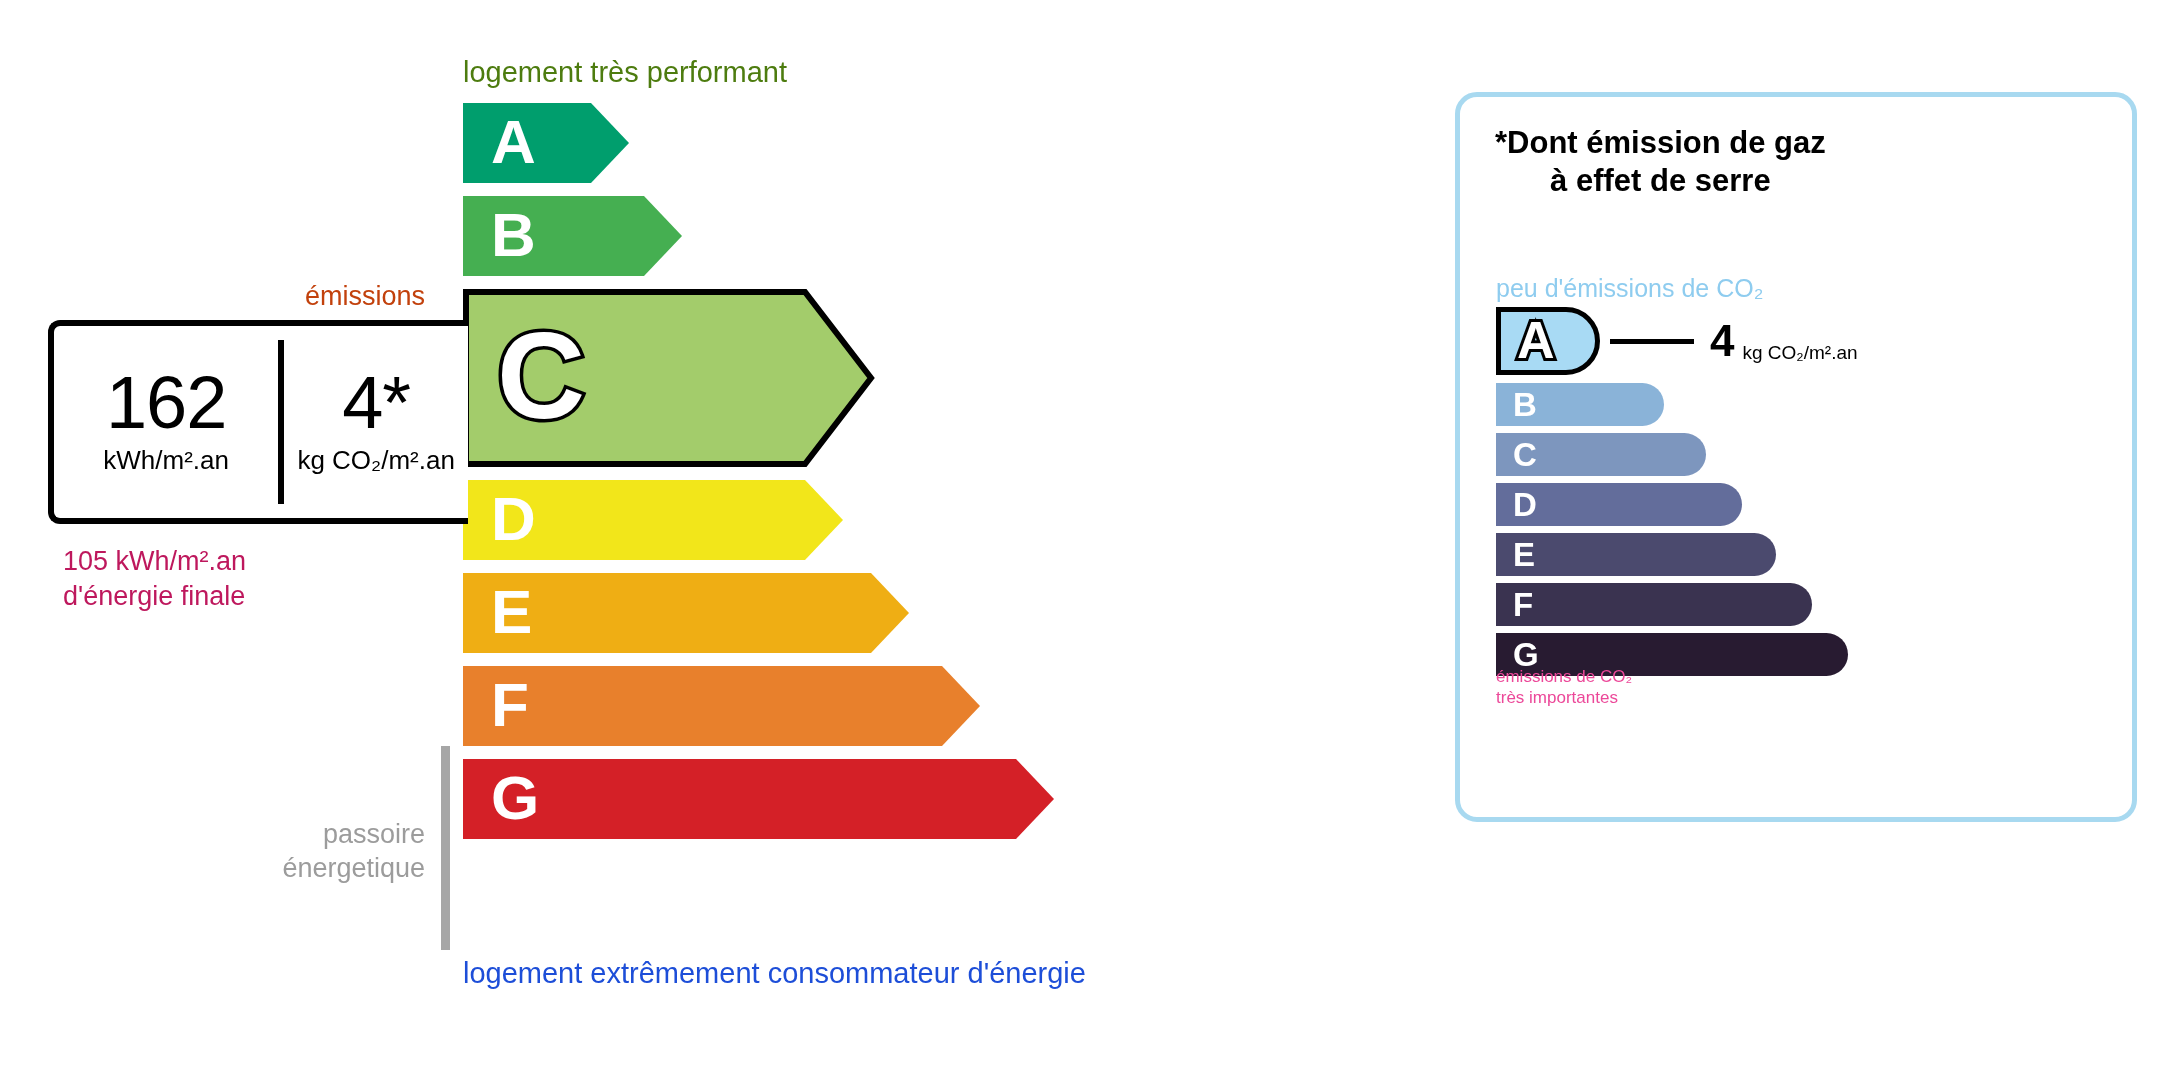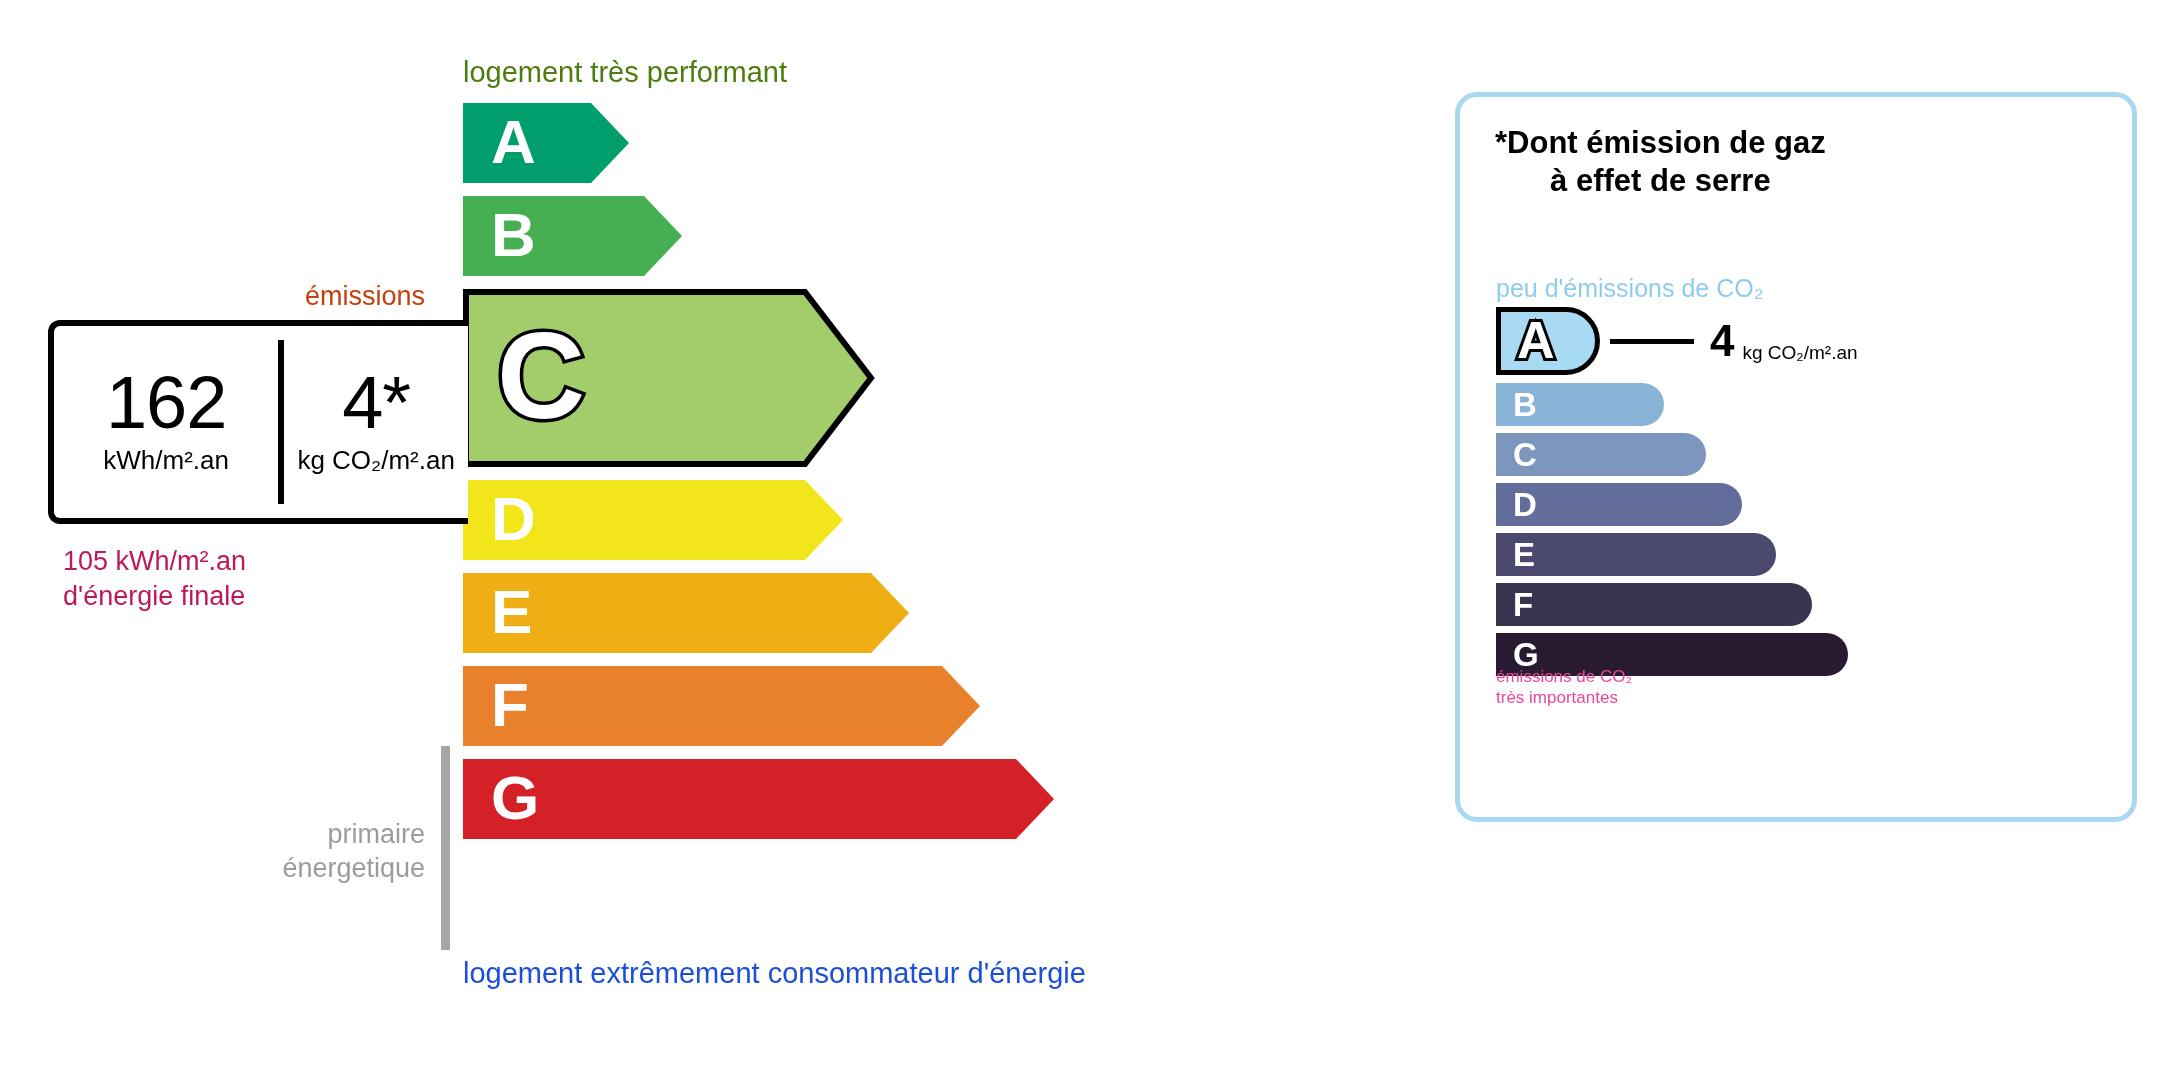--- a/index.html
+++ b/index.html
@@ -226,21 +226,21 @@
       </div>
     </div>
 
     <div class="final-energy">
       <span>105 kWh/m².an</span><br>
       <span>d'énergie finale</span>
     </div>
 
     <div class="passoire-bar"></div>
     <div class="passoire-text">
-      <span>primaire</span><br>
+      <span>passoire</span><br>
       <span>énergetique</span>
     </div>
 
     <div class="bottom-caption">logement extrêmement consommateur d'énergie</div>
   </div>
 
   <div class="ges-panel">
     <div class="ges-title">
       <span>*Dont émission de gaz</span><br>
       <span>à effet de serre</span>

